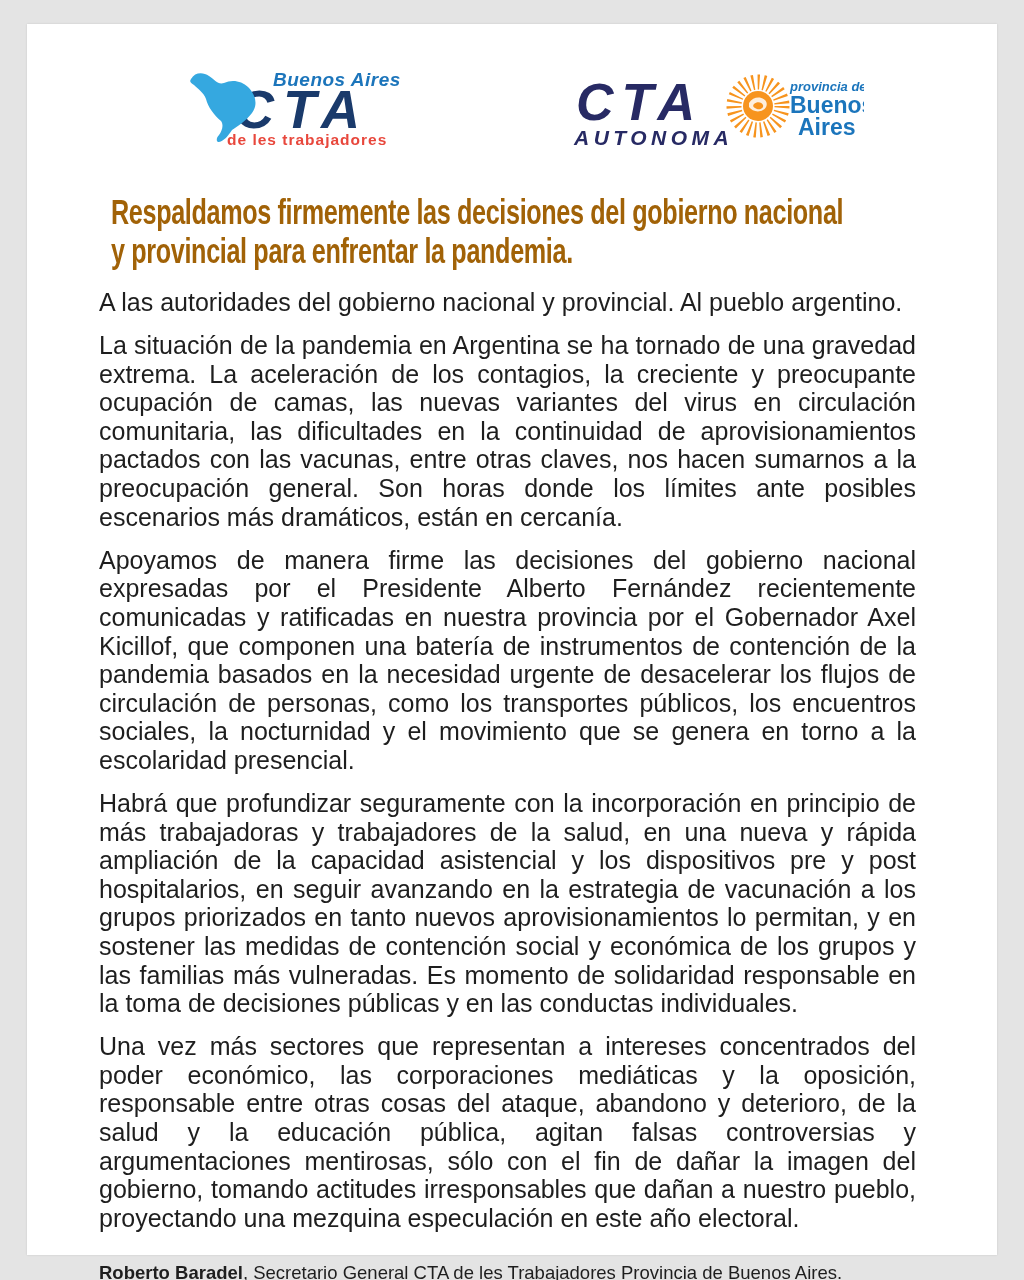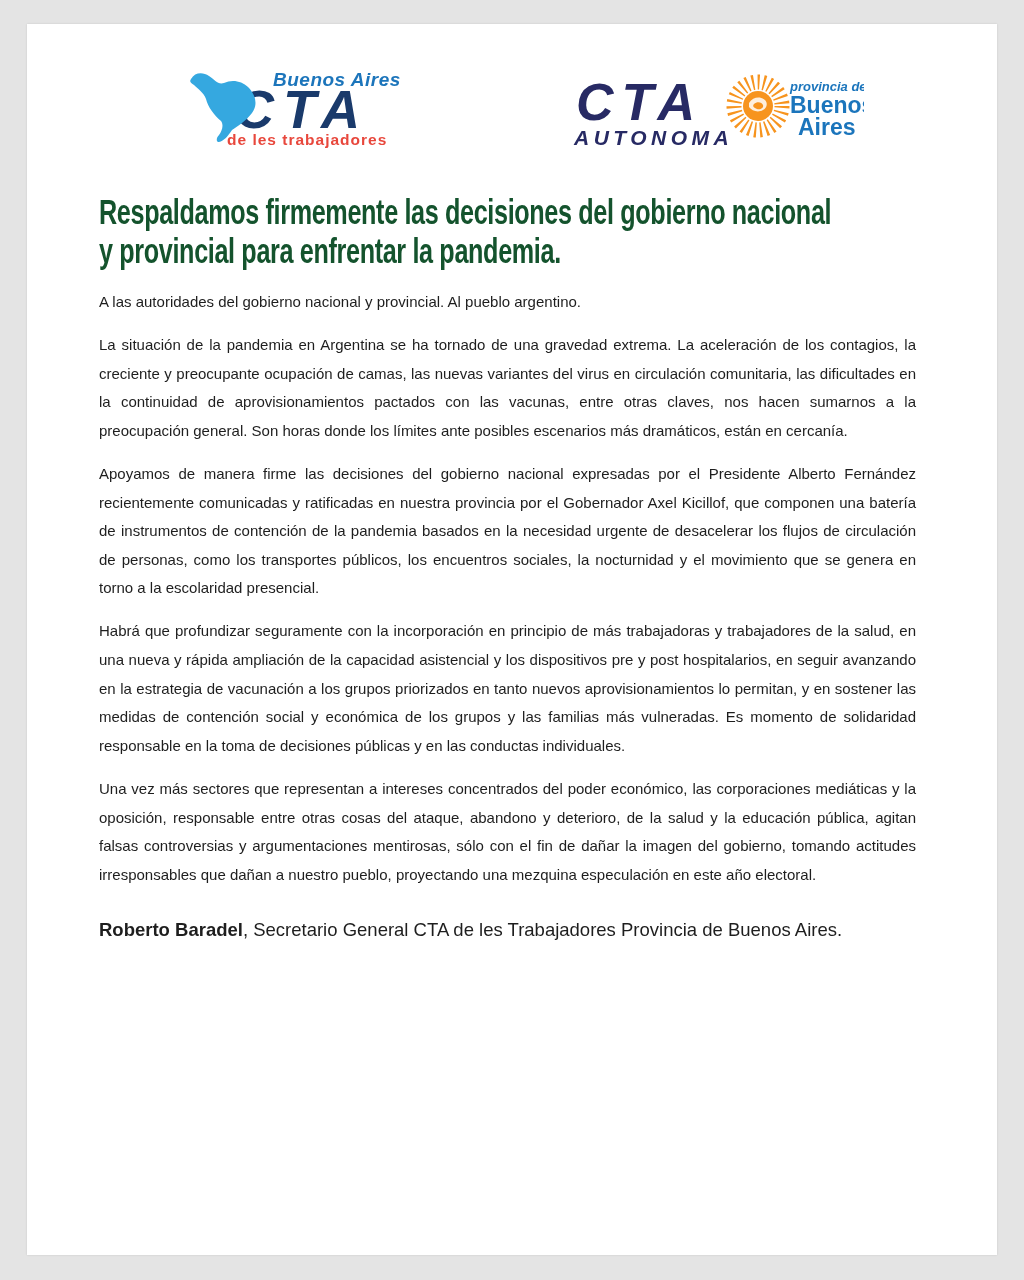--- a/index.html
+++ b/index.html
@@ -40,36 +40,36 @@
     left: 545px;
     top: 44px;
     width: 292px;
     height: 86px;
   }
   .content {
     padding: 28px 81px 0 72px;
     color: #1e1e1e;
   }
   .doc-title {
-    margin: 0 0 18px 0;
-    color: #14532d;
+    margin: 0 0 18px 12px;
+    color: #a16207;
   }
   .doc-title .tline {
     display: block;
     font-weight: 700;
     font-size: 35px;
     line-height: 39px;
     letter-spacing: -0.5px;
     transform: scaleX(0.72);
     transform-origin: left center;
     white-space: nowrap;
   }
   .content p.body-par {
     margin: 0 0 14.5px 0;
-    font-size: 15px;
+    font-size: 25px;
     line-height: 28.6px;
     text-align: justify;
     color: #1e1e1e;
   }
   .signatures {
     margin-top: 26px;
   }
   .signatures p {
     margin: 0;
     font-size: 18.5px;

